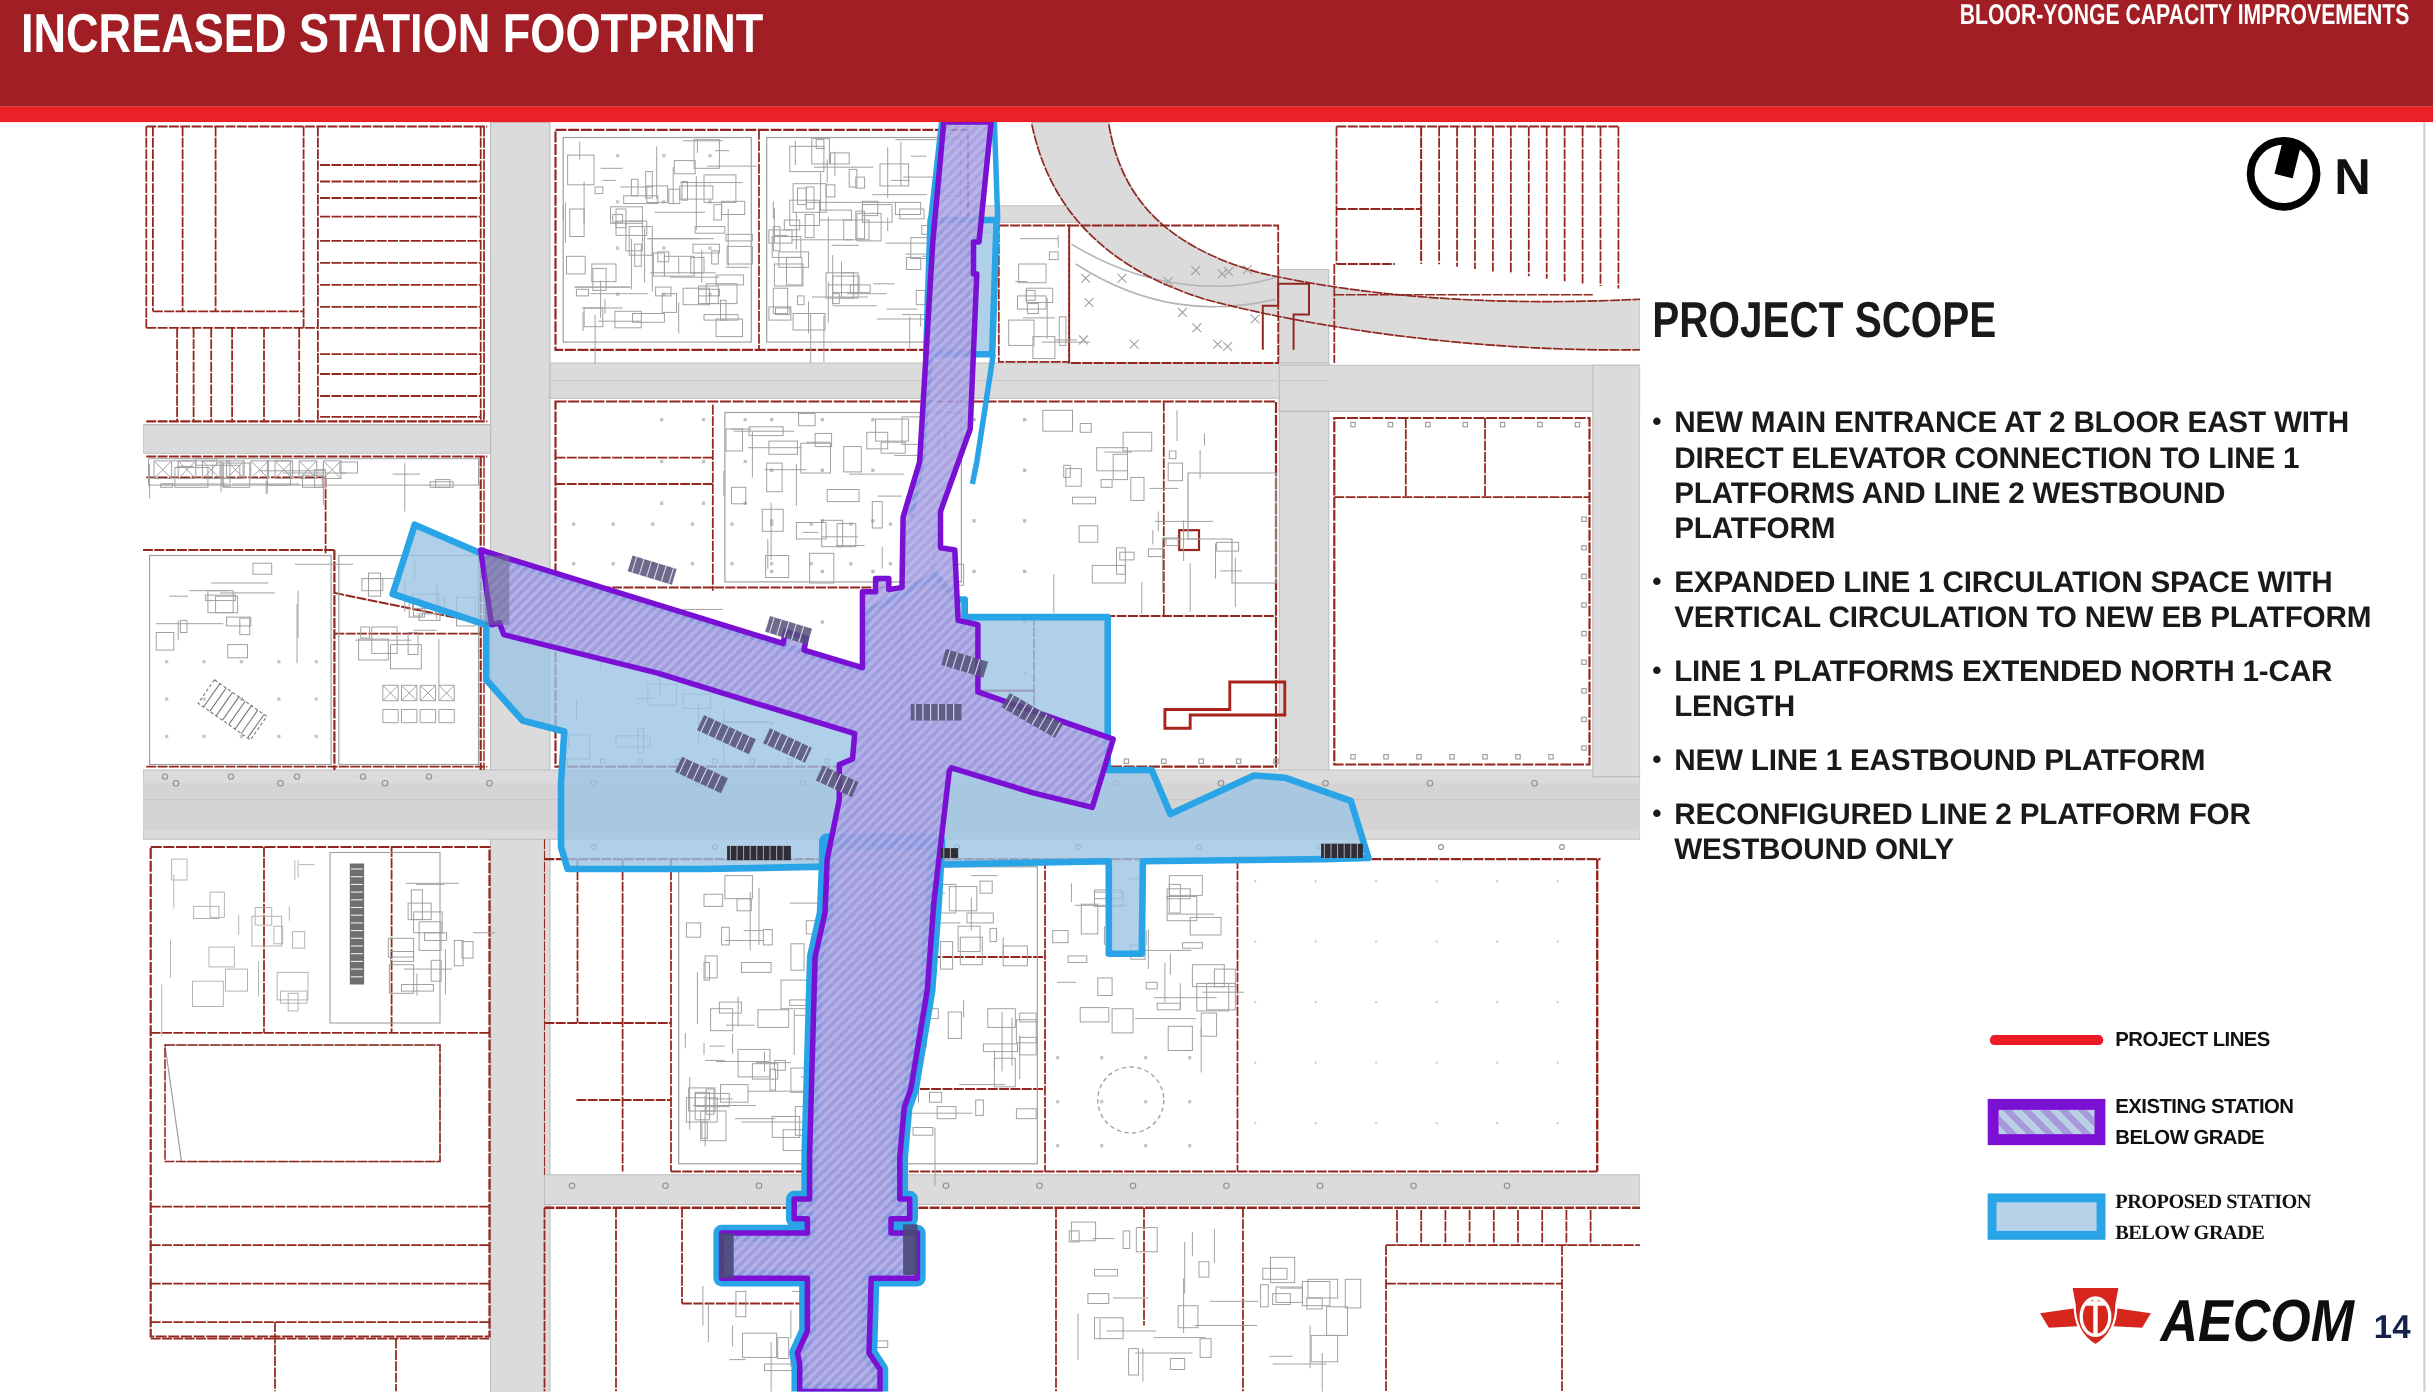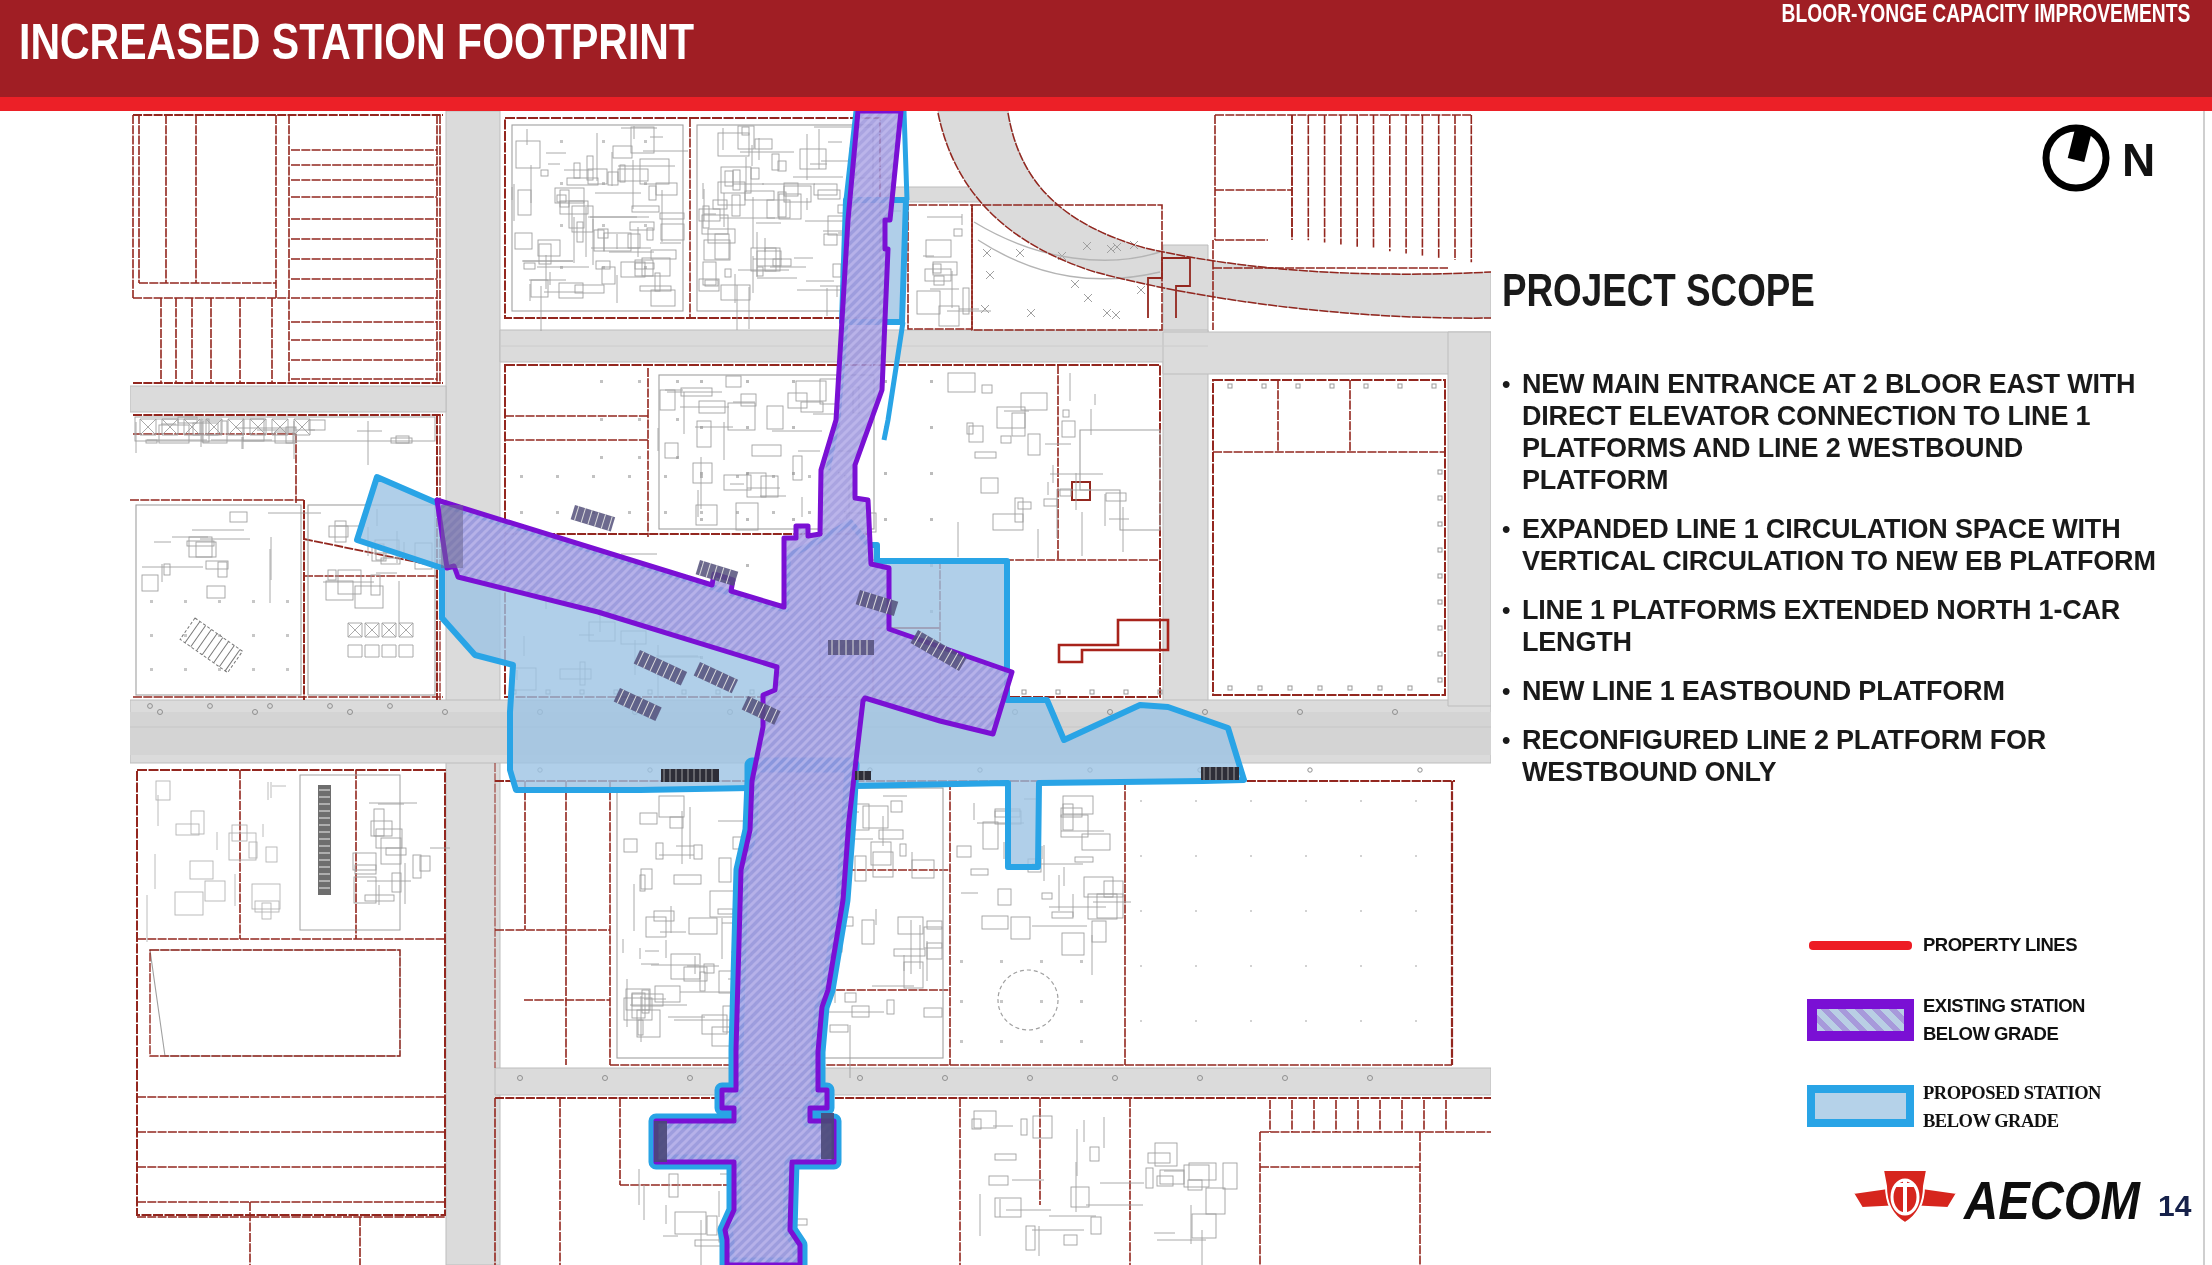--- a/index.html
+++ b/index.html
@@ -1,17 +1,17 @@
 <!DOCTYPE html>
 <html><head><meta charset="utf-8"><style>
 html,body{margin:0;padding:0;width:2212px;height:1265px;overflow:hidden;background:#FFF;
 font-family:"Liberation Sans",sans-serif;}
 .abs{position:absolute;}
 #hdr{left:0;top:0;width:2212px;height:97px;background:#A01E24;}
-#hdr h1{margin:0;padding:13px 0 0 19px;color:#FFF;font-size:50px;letter-spacing:0;}
+#hdr h1{margin:0;padding:1px 0 0 19px;color:#FFF;font-size:50px;letter-spacing:0;}
 #hdr h1 span{display:inline-block;transform:scaleX(0.82);transform-origin:0 0;}
 #hdr .sub{position:absolute;top:-2px;right:22px;color:#FFF;font-size:26px;font-weight:bold;transform:scaleX(0.74);transform-origin:100% 0;}
 #strip{left:0;top:97px;width:2212px;height:14px;background:#EC2027;}
 #panel{left:1502px;top:263px;width:676px;}
 #panel h2{margin:0;font-size:46px;color:#1A1A1A;letter-spacing:0;transform:scaleX(0.80);transform-origin:0 0;}
 ul.sc{margin:51px 0 0 0;padding:0;list-style:none;}
 ul.sc li{position:relative;padding-left:20px;margin-bottom:17px;font-size:27px;font-weight:bold;
 color:#1A1A1A;line-height:32px;letter-spacing:-0.2px;}
 ul.sc li:before{content:"\2022";position:absolute;left:0;top:0;font-size:24px;}
 .lg{position:absolute;font-size:18.5px;font-weight:bold;color:#111;line-height:28px;letter-spacing:-0.5px;}
@@ -1245,21 +1245,21 @@
 <ul class="sc">
 <li>NEW MAIN ENTRANCE AT 2 BLOOR EAST WITH<br>DIRECT ELEVATOR CONNECTION TO LINE 1<br>PLATFORMS AND LINE 2 WESTBOUND<br>PLATFORM</li>
 <li>EXPANDED LINE 1 CIRCULATION SPACE WITH<br>VERTICAL CIRCULATION TO NEW EB PLATFORM</li>
 <li>LINE 1 PLATFORMS EXTENDED NORTH 1-CAR<br>LENGTH</li>
 <li>NEW LINE 1 EASTBOUND PLATFORM</li>
 <li>RECONFIGURED LINE 2 PLATFORM FOR<br>WESTBOUND ONLY</li>
 </ul>
 </div>
 
 <div class="abs" style="left:1809px;top:941px;width:103px;height:9px;background:#ED1C24;border-radius:4px;"></div>
-<div class="lg" style="left:1923px;top:931px;">PROPERTY LINES</div>
+<div class="lg" style="left:1923px;top:931px;">PROJECT LINES</div>
 <div class="abs" style="left:1807px;top:999px;width:87px;height:22px;border:10px solid #7A10D4;
 background:repeating-linear-gradient(45deg,#B9CFE4 0 6px,#A79ADB 6px 12px);"></div>
 <div class="lg" style="left:1923px;top:992px;">EXISTING STATION<br>BELOW GRADE</div>
 <div class="abs" style="left:1807px;top:1085px;width:91px;height:26px;border:8px solid #29A4E6;
 background:#B5D2E9;"></div>
 <div class="lg" style="left:1923px;top:1079px;font-family:Liberation Serif, serif;">PROPOSED STATION<br>BELOW GRADE</div>
 
 <svg class="abs" style="left:2036px;top:118px" width="130" height="84" viewBox="0 0 130 84">
 <circle cx="40" cy="40" r="30" fill="none" stroke="#000" stroke-width="7"></circle>
 <g transform="rotate(14 40 40)">

